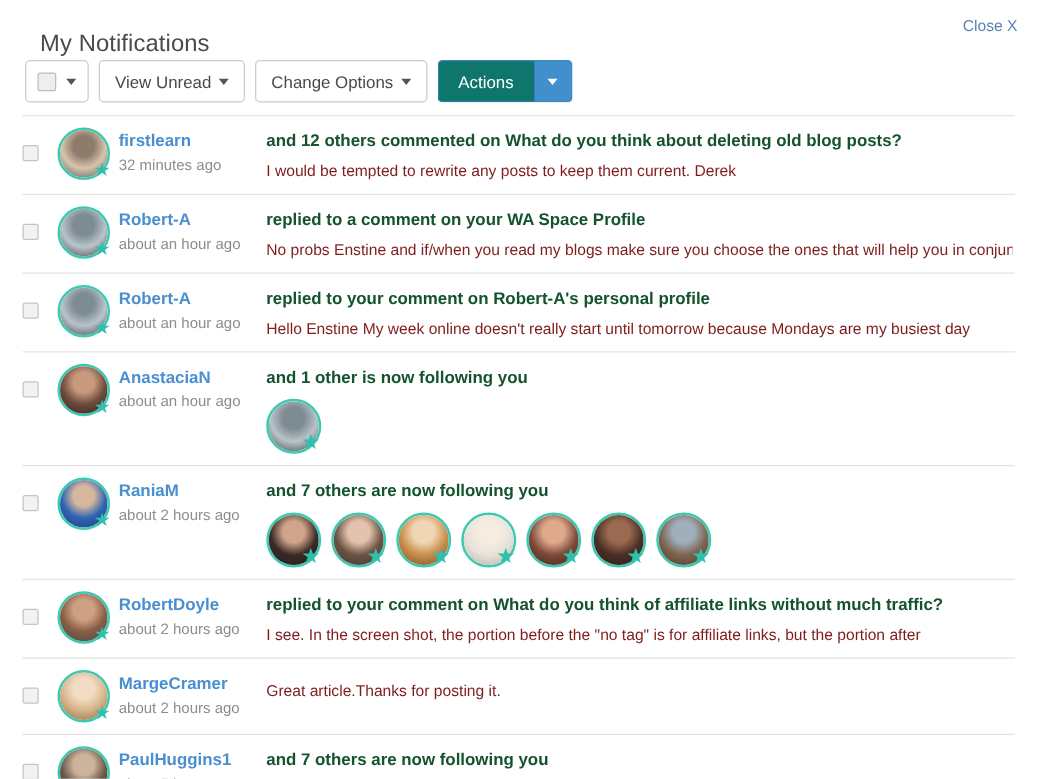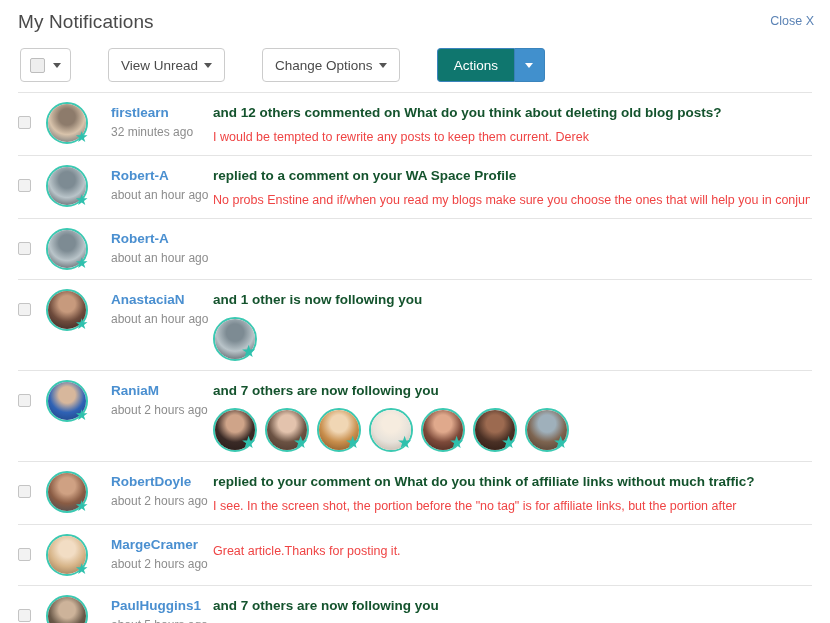--- a/index.html
+++ b/index.html
@@ -26,41 +26,40 @@
   .header {
     position: relative;
     padding: 10px 18px 0 18px;
     height: 26px;
   }
   .page-title {
     font-size: 19px;
     font-weight: 400;
     color: #4a4a4a;
     line-height: 24px;
-    margin: 0;
+    margin: 14px;
     letter-spacing: .1px;
   }
   .close-link {
     position: absolute;
     right: 16px;
     top: 14px;
     font-size: 12.5px;
     color: #5b83b5;
     text-decoration: none;
     cursor: pointer;
   }
 
   
   .toolbar {
     display: flex;
     align-items: center;
     padding: 10px 0 0 20px;
     height: 38px;
     box-sizing: content-box;
-    gap: 29px;
   }
   .btn {
     display: inline-flex;
     align-items: center;
     justify-content: center;
     height: 34px;
     box-sizing: border-box;
     padding: 0 12px;
     border: 1px solid #cccccc;
     border-radius: 4px;
@@ -203,21 +202,20 @@
     line-height: 13px;
     font-size: 15px;
     text-align: center;
   }
 
   .user-meta {
     display: flex;
     flex-direction: column;
     padding-top: 2px;
     min-width: 0;
-    margin-left: 16px;
   }
   .username {
     color: #4a8fd0;
     font-size: 13.5px;
     font-weight: bold;
     text-decoration: none;
     line-height: 17px;
     cursor: pointer;
     white-space: nowrap;
   }
@@ -238,21 +236,21 @@
   .body-title {
     font-size: 13.5px;
     font-weight: bold;
     color: #14532d;
     line-height: 18px;
     white-space: nowrap;
     overflow: hidden;
   }
   .body-snippet {
     font-size: 12.5px;
-    color: #ef4444;
+    color: #7f1d1d;
     line-height: 18px;
     margin-top: 6px;
     white-space: nowrap;
     overflow: hidden;
   }
 
   .followers {
     display: flex;
     gap: 8px;
     margin-top: 8px;
@@ -357,20 +355,24 @@
             <div class="photo">
               <div style="background: radial-gradient(circle at 50% 34%, rgb(125, 139, 147) 0%, rgb(125, 139, 147) 26%, rgb(185, 196, 201) 56%, rgb(59, 65, 72) 100%);"></div>
             </div>
             <span class="star">★</span>
           </div>
           <div class="user-meta">
             <a class="username">Robert-A</a>
             <div class="timeago">about an hour ago</div>
           </div>
         </div>
+        <div class="cell-body">
+          <div class="body-title">replied to your comment on Robert-A's personal profile</div>
+          <div class="body-snippet">Hello Enstine My week online doesn't really start until tomorrow because Mondays are my busiest day</div>
+        </div>
       </div>
       <div class="row">
         <div class="cell-check">
           <div class="row-checkbox"></div>
         </div>
         <div class="cell-user">
           <div class="avatar">
             <div class="photo">
               <div style="background: radial-gradient(circle at 50% 34%, rgb(199, 154, 125) 0%, rgb(199, 154, 125) 26%, rgb(110, 75, 60) 56%, rgb(46, 34, 32) 100%);"></div>
             </div>

